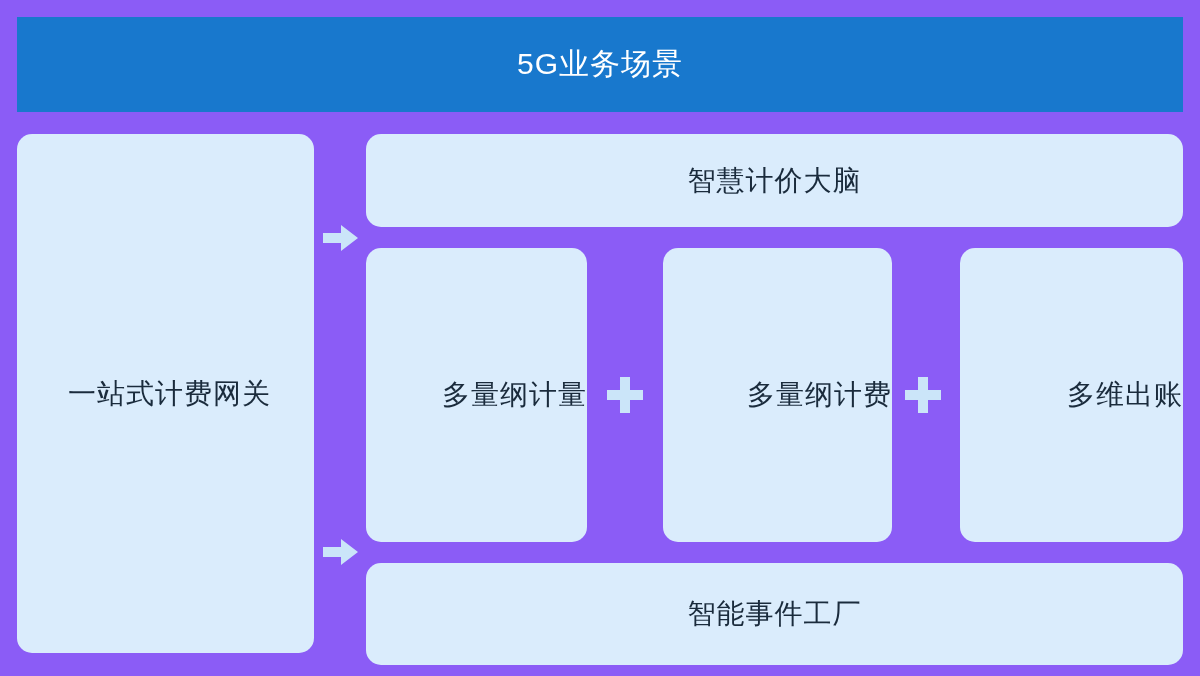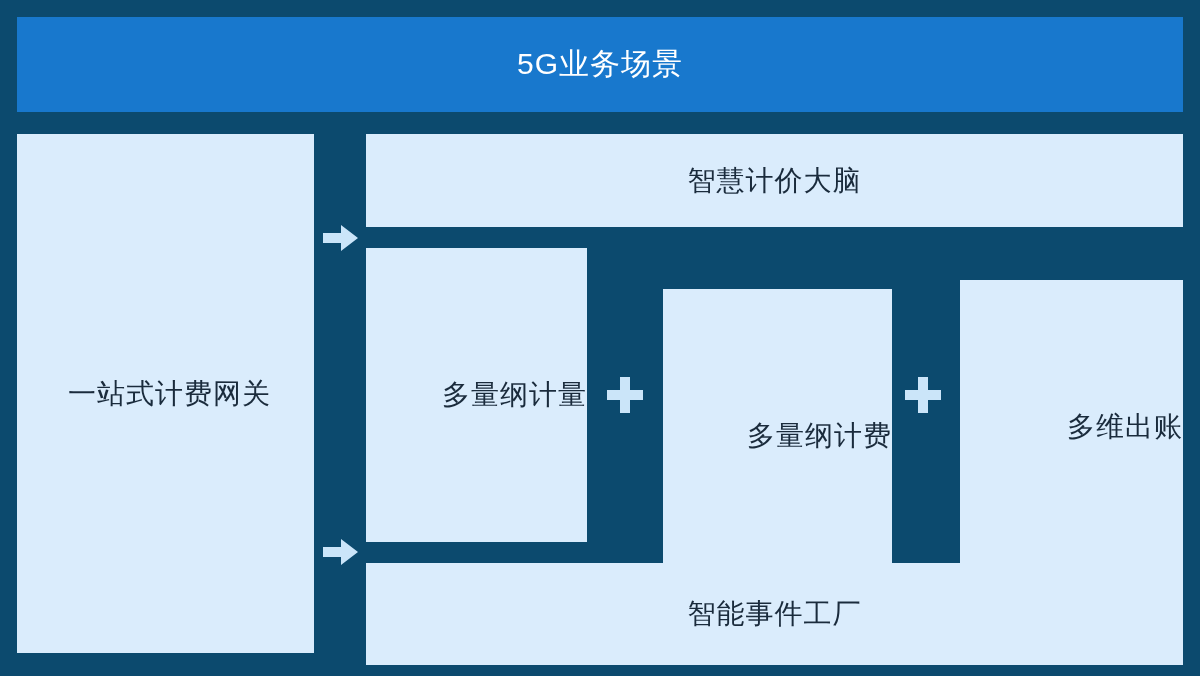--- a/index.html
+++ b/index.html
@@ -4,46 +4,47 @@
 <style>
   * { margin: 0; padding: 0; box-sizing: border-box; }
   html, body { background: #ffffff; }
   body {
     font-family: "Liberation Sans", "DejaVu Sans", sans-serif;
     width: 1200px; height: 676px; overflow: hidden;
   }
   .canvas {
     position: relative;
     width: 1200px; height: 676px;
-    background: #0c4a6e;
+    background: #8b5cf6;
   }
   .header {
     position: absolute;
     left: 17px; top: 17px;
     width: 1166px; height: 95px;
     background: #1878cd;
     color: #ffffff;
     display: flex; align-items: center; justify-content: center;
     font-size: 30px;
     letter-spacing: 1px;
   }
   .lightbox {
     position: absolute;
     background: #daecfc;
     color: #1a2b3c;
     display: flex; align-items: center; justify-content: center;
     font-size: 28px;
     letter-spacing: 1px;
+    border-radius: 15px;
   }
   .left-box   { left: 17px;  top: 134px; width: 297px; height: 519px; padding-left: 8px; }
   .top-box    { left: 366px; top: 134px; width: 817px; height: 93px;  }
   .mid        { top: 248px;  height: 294px; justify-content: flex-end; }
   .mid-a      { left: 366px; width: 221px; }
-  .mid-b      { left: 663px; width: 229px; margin-top: 41px; }
-  .mid-c      { left: 960px; width: 223px; margin-top: 32px; }
+  .mid-b      { left: 663px; width: 229px; }
+  .mid-c      { left: 960px; width: 223px; }
   .bottom-box { left: 366px; top: 563px; width: 817px; height: 102px;  }
   .plus-cell {
     position: absolute;
     top: 248px; height: 294px;
     display: flex; align-items: center; justify-content: center;
   }
   .plus-1 { left: 587px; width: 76px; }
   .plus-2 { left: 886px; width: 74px; }
   .plus-shape { position: relative; width: 36px; height: 36px; }
   .plus-shape::before {

